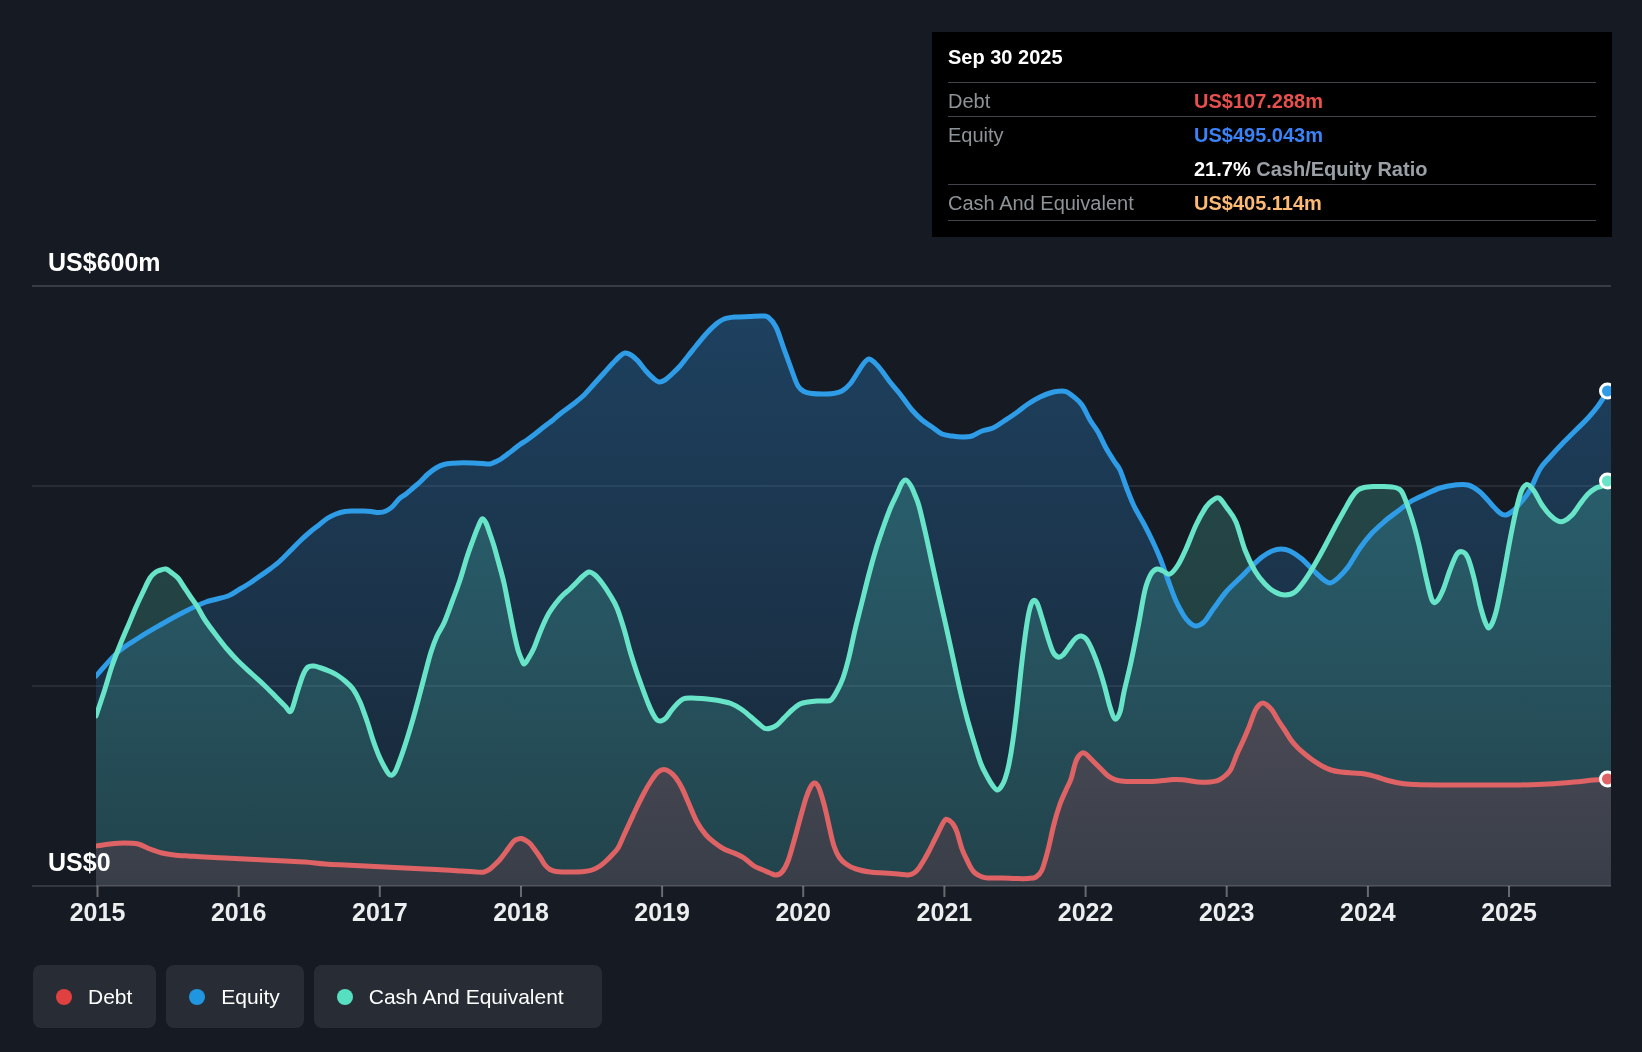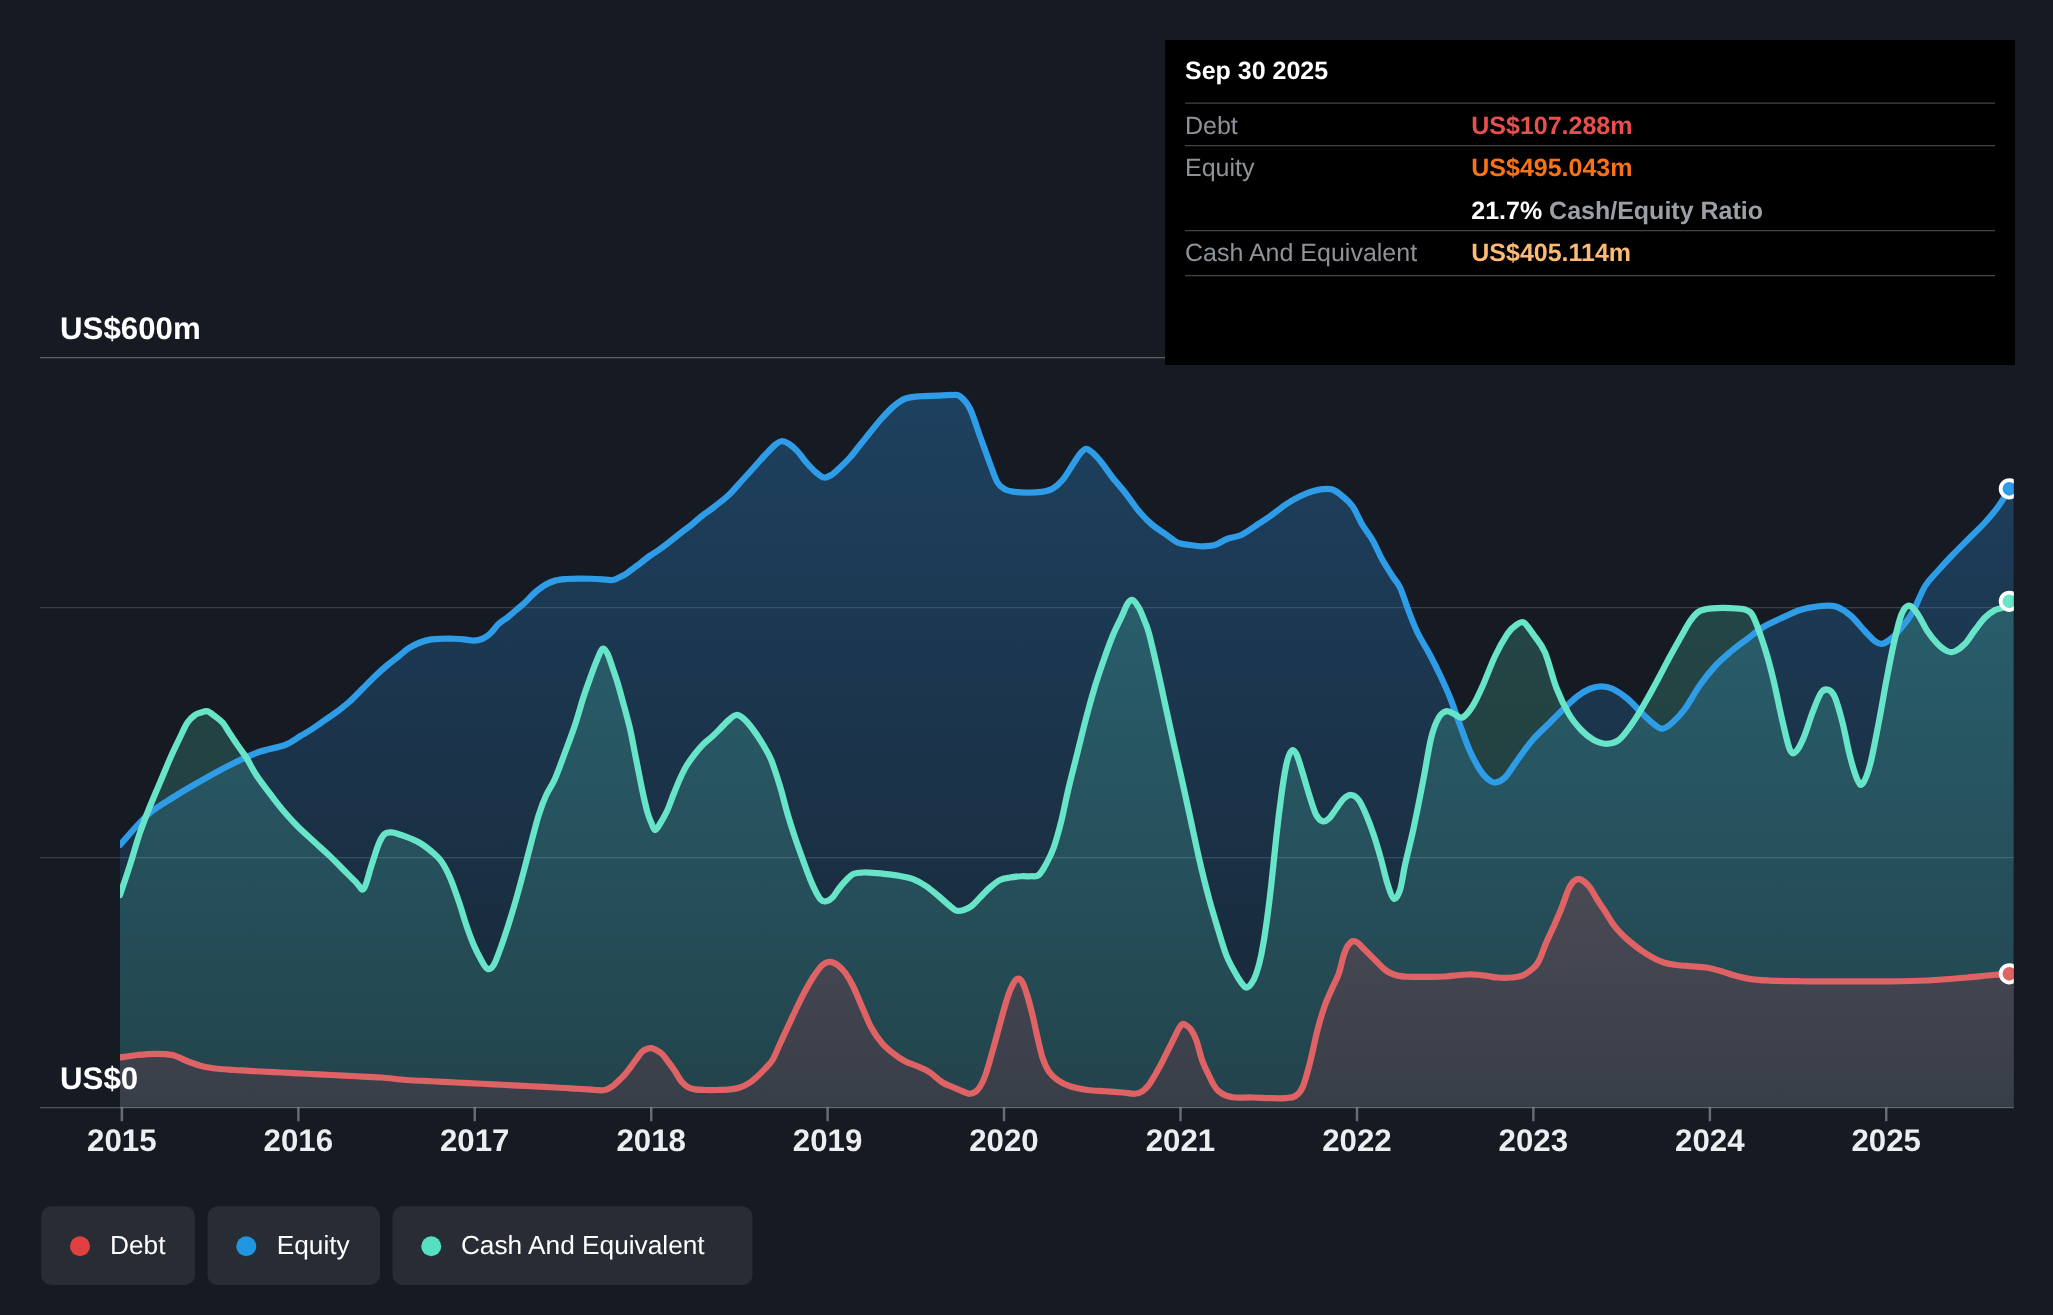--- a/index.html
+++ b/index.html
@@ -2,26 +2,26 @@
 <html><head>
 <meta charset="utf-8">
 <style>
 * { margin:0; padding:0; box-sizing:border-box; }
 html,body { width:1642px; height:1052px; background:#161b23; overflow:hidden;
   font-family:"Liberation Sans", sans-serif; }
 #stage { position:relative; width:1642px; height:1052px; }
 #chart { position:absolute; left:0; top:0; }
 .axlbl { font:bold 25px "Liberation Sans",sans-serif; fill:#eceef0; }
 .axlbl2 { font:bold 25px "Liberation Sans",sans-serif; fill:#ffffff; }
-#tooltip { position:absolute; left:932px; top:32px; width:680px; height:260px;
+#tooltip { position:absolute; left:932px; top:32px; width:680px; height:205px;
   background:#000; }
 #tooltip .tt-title { position:absolute; left:16px; top:14px; font-size:20px; font-weight:bold; color:#fff; }
 #tooltip .sep { position:absolute; left:16px; right:16px; height:1px; background:#41454a; }
 #tooltip .lbl { position:absolute; left:16px; font-size:20px; color:#8e9398; }
-#tooltip .val { position:absolute; left:245px; font-size:20px; font-weight:bold; }
+#tooltip .val { position:absolute; left:262px; font-size:20px; font-weight:bold; }
 #legend { position:absolute; left:33px; top:965px; display:flex; gap:10px; }
 .lg { height:63px; background:#282d35; border-radius:8px; display:flex; align-items:center;
   padding:0 24px 0 23px; color:#fff; font-size:21px; }
 .lg .dot { width:16px; height:16px; border-radius:50%; margin-right:16px; }
 </style>
 </head>
 <body>
 <div id="stage">
 <div id="chart"><svg width="1642" height="1052" viewBox="0 0 1642 1052">
 <defs>
@@ -84,21 +84,21 @@
         <text x="1367.9" y="921" text-anchor="middle" class="axlbl">2024</text>
         <text x="1509.0" y="921" text-anchor="middle" class="axlbl">2025</text>
 </svg></div>
 <div id="tooltip">
   <div class="tt-title">Sep 30 2025</div>
   <div class="sep" style="top:50px"></div>
   <div class="lbl" style="top:58px">Debt</div>
   <div class="val" style="top:58px; color:#e8504d">US$107.288m</div>
   <div class="sep" style="top:84px"></div>
   <div class="lbl" style="top:92px">Equity</div>
-  <div class="val" style="top:92px; color:#f97316">US$495.043m</div>
+  <div class="val" style="top:92px; color:#3b82f6">US$495.043m</div>
   <div class="val" style="top:126px; color:#fff">21.7% <span style="color:#9aa0a6">Cash/Equity Ratio</span></div>
   <div class="sep" style="top:152px"></div>
   <div class="lbl" style="top:160px">Cash And Equivalent</div>
   <div class="val" style="top:160px; color:#fdba74">US$405.114m</div>
   <div class="sep" style="top:188px"></div>
 </div>
 <div id="legend">
   <div class="lg"><span class="dot" style="background:#e0403f"></span>Debt</div>
   <div class="lg"><span class="dot" style="background:#2095e0"></span>Equity</div>
   <div class="lg" style="padding-right:38px"><span class="dot" style="background:#57dfc2"></span>Cash And Equivalent</div>

